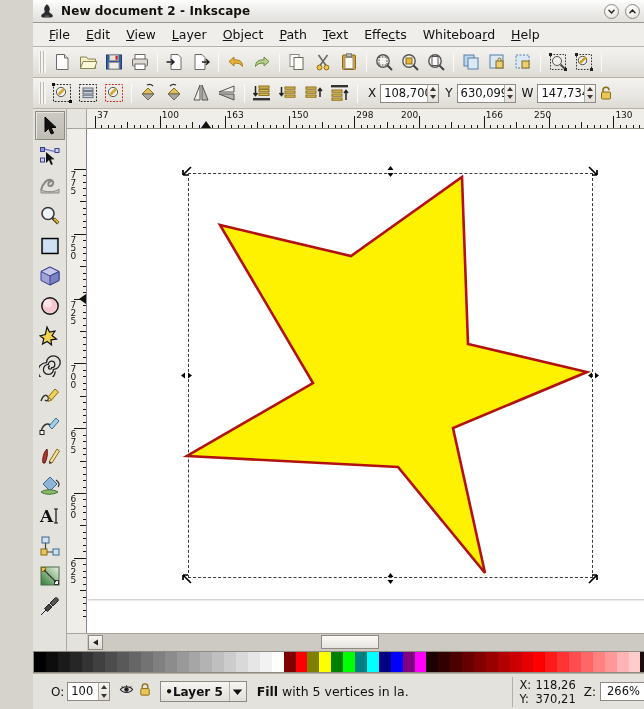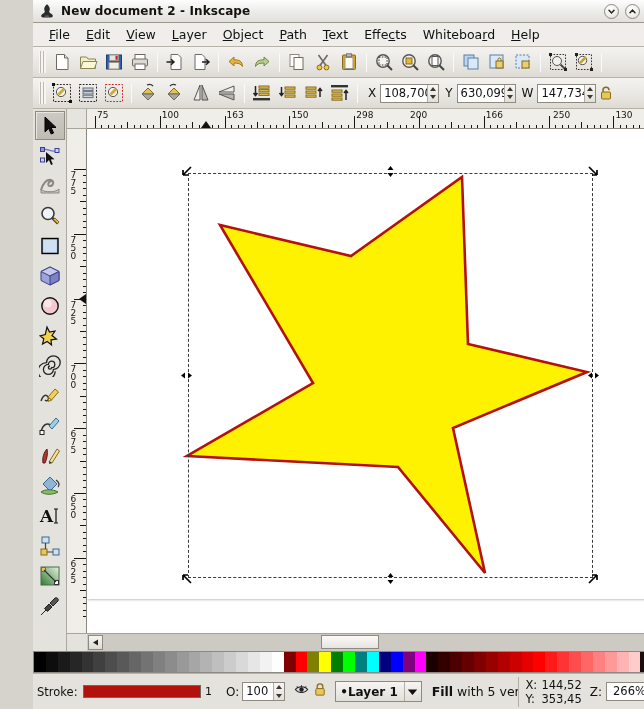--- a/index.html
+++ b/index.html
@@ -729,21 +729,21 @@
           </svg>
       </div>
     </div>
 
     <div class="canvas-col">
 
       <div class="ruler-row">
         <div class="corner-box"></div>
         <div class="hruler" id="hruler">
             <div class="tick majortick" style="left: 8px;"></div>
-            <div class="lbl" style="left: 10px;">75</div>
+            <div class="lbl" style="left: 10px;">37</div>
             <div class="tick mintick" style="left: 14.48px;"></div>
             <div class="tick mintick" style="left: 20.96px;"></div>
             <div class="tick mintick" style="left: 27.44px;"></div>
             <div class="tick mintick" style="left: 33.92px;"></div>
             <div class="tick midtick" style="left: 40.4px;"></div>
             <div class="tick mintick" style="left: 46.88px;"></div>
             <div class="tick mintick" style="left: 53.36px;"></div>
             <div class="tick mintick" style="left: 59.84px;"></div>
             <div class="tick mintick" style="left: 66.32px;"></div>
             <div class="tick majortick" style="left: 72.8px;"></div>
@@ -784,21 +784,21 @@
             <div class="tick mintick" style="left: 273.68px;"></div>
             <div class="tick mintick" style="left: 280.16px;"></div>
             <div class="tick mintick" style="left: 286.64px;"></div>
             <div class="tick mintick" style="left: 293.12px;"></div>
             <div class="tick midtick" style="left: 299.6px;"></div>
             <div class="tick mintick" style="left: 306.08px;"></div>
             <div class="tick mintick" style="left: 312.56px;"></div>
             <div class="tick mintick" style="left: 319.04px;"></div>
             <div class="tick mintick" style="left: 325.52px;"></div>
             <div class="tick majortick" style="left: 332px;"></div>
-            <div class="lbl" style="left: 323px;">200</div>
+            <div class="lbl" style="left: 314px;">200</div>
             <div class="tick mintick" style="left: 338.48px;"></div>
             <div class="tick mintick" style="left: 344.96px;"></div>
             <div class="tick mintick" style="left: 351.44px;"></div>
             <div class="tick mintick" style="left: 357.92px;"></div>
             <div class="tick midtick" style="left: 364.4px;"></div>
             <div class="tick mintick" style="left: 370.88px;"></div>
             <div class="tick mintick" style="left: 377.36px;"></div>
             <div class="tick mintick" style="left: 383.84px;"></div>
             <div class="tick mintick" style="left: 390.32px;"></div>
             <div class="tick majortick" style="left: 396.8px;"></div>
@@ -806,21 +806,21 @@
             <div class="tick mintick" style="left: 403.28px;"></div>
             <div class="tick mintick" style="left: 409.76px;"></div>
             <div class="tick mintick" style="left: 416.24px;"></div>
             <div class="tick mintick" style="left: 422.72px;"></div>
             <div class="tick midtick" style="left: 429.2px;"></div>
             <div class="tick mintick" style="left: 435.68px;"></div>
             <div class="tick mintick" style="left: 442.16px;"></div>
             <div class="tick mintick" style="left: 448.64px;"></div>
             <div class="tick mintick" style="left: 455.12px;"></div>
             <div class="tick majortick" style="left: 461.6px;"></div>
-            <div class="lbl" style="left: 466px;">250</div>
+            <div class="lbl" style="left: 447px;">250</div>
             <div class="tick mintick" style="left: 468.08px;"></div>
             <div class="tick mintick" style="left: 474.56px;"></div>
             <div class="tick mintick" style="left: 481.04px;"></div>
             <div class="tick mintick" style="left: 487.52px;"></div>
             <div class="tick midtick" style="left: 494px;"></div>
             <div class="tick mintick" style="left: 500.48px;"></div>
             <div class="tick mintick" style="left: 506.96px;"></div>
             <div class="tick mintick" style="left: 513.44px;"></div>
             <div class="tick mintick" style="left: 519.92px;"></div>
             <div class="tick majortick" style="left: 526.4px;"></div>
@@ -1075,25 +1075,20 @@
       </div>
     <div class="pal-arrow">
       <svg width="8" height="10" viewBox="0 0 8 10">
           <path d="M6 5 L2 1.5 v7 z" fill="#222"></path>
         </svg>
     </div>
   </div>
 
   <div class="statusbar">
     <div class="fillstroke">
-      <div class="fsrow">
-        <div class="fslabel">Stroke:</div>
-        <div class="fsswatch" id="strokesw" style="width: 118px; background: rgb(179, 17, 14);"></div>
-        <div class="fsnum">1</div>
-      </div>
     </div>
 
     <div class="opacity-box">
       <span class="field-label" style="margin:0 3px 0 4px">O:</span>
       <div class="spin">
         <div class="val" style="width:30px">100</div>
         <div class="btns">
             <div class="up"></div>
             <div class="dn"></div>
           </div>
@@ -1110,40 +1105,40 @@
       </span>
       <span>
         <svg width="14" height="15" viewBox="0 0 14 16">
             <path d="M4 7 V5 a3 3 0 016 0 V7" stroke="#8a6a12" fill="none" stroke-width="1.4"></path>
             <rect x="2.5" y="7" width="9" height="7" rx="1" fill="#e8c75a" stroke="#8a6a12"></rect>
           </svg>
       </span>
     </div>
 
     <div class="layer-select">
-      <span class="layer-name" id="layername">•Layer 1</span>
+      <span class="layer-name" id="layername">•Layer 5</span>
       <span class="layer-arrow">
         <svg width="11" height="8" viewBox="0 0 11 8">
             <path d="M0.8 1.5 h9.4 L5.5 7 z" fill="#111"></path>
           </svg>
       </span>
     </div>
 
     <div class="status-msg">
       <b>Fill</b><span> with 5 vertices in la.</span>
     </div>
 
     <div class="coords">
       <div class="crow">
           <span class="ck">X:</span>
-          <span>144,52</span>
+          <span>118,26</span>
         </div>
       <div class="crow">
           <span class="ck">Y:</span>
-          <span>353,45</span>
+          <span>370,21</span>
         </div>
     </div>
 
     <div class="zoom-box">
       <span class="field-label" style="margin:0 4px 0 0">Z:</span>
       <div class="spin">
         <div class="val" style="width:44px;text-align:center">266%</div>
         <div class="btns">
             <div class="up"></div>
             <div class="dn"></div>

